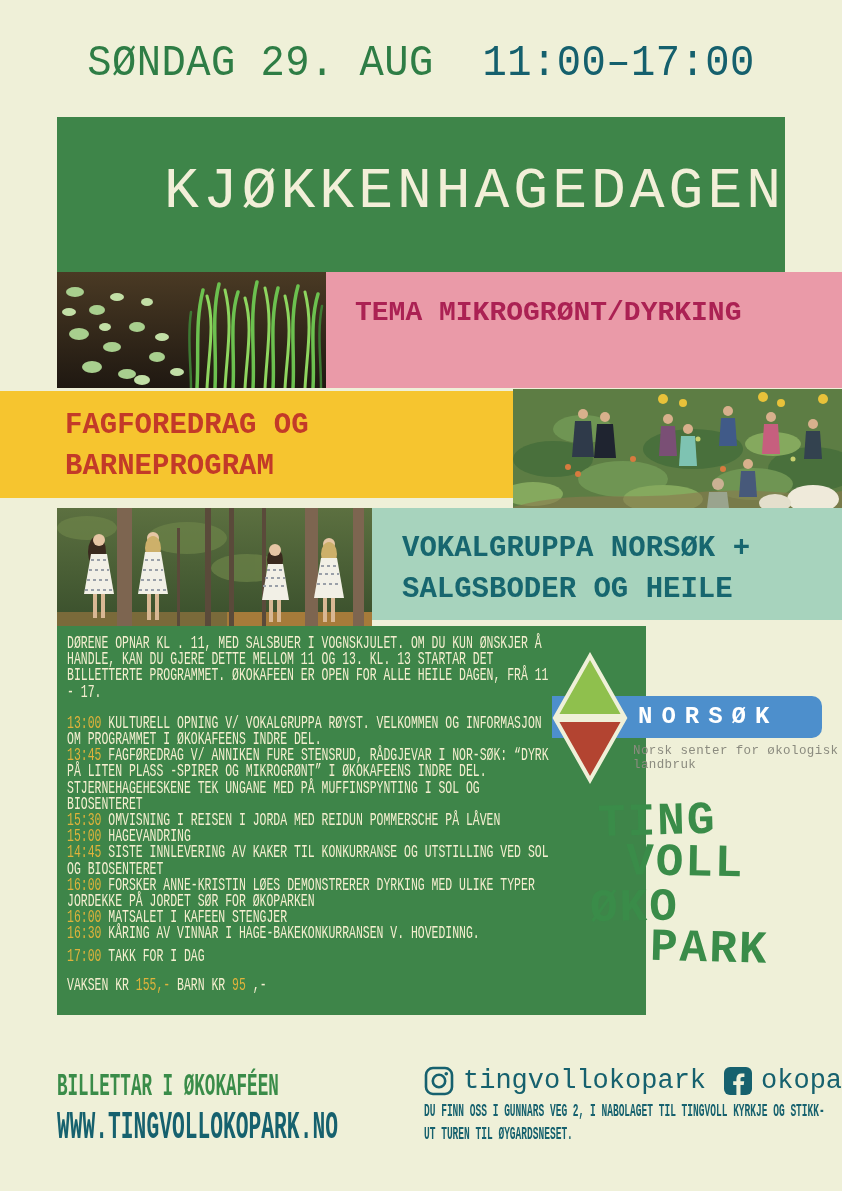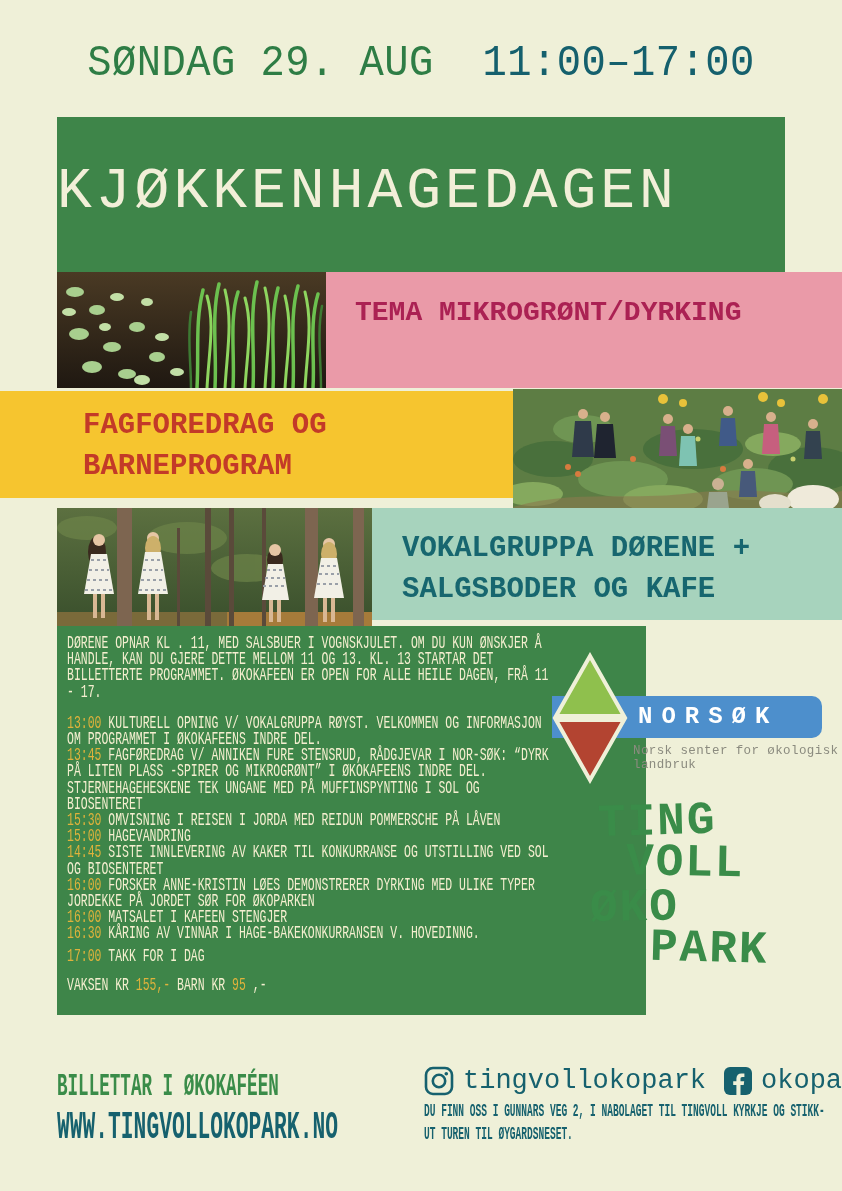--- a/index.html
+++ b/index.html
@@ -11,26 +11,26 @@
   }
   
   .header{position:absolute;top:38px;left:0;width:842px;text-align:center;
     font-size:44px;font-weight:400;letter-spacing:.5px;white-space:nowrap;
     transform:scaleX(.92);}
   .header .date{color:#2e7d45;}
   .header .time{color:#15606d;margin-left:26px;}
   
   .banner{position:absolute;left:57px;top:117px;width:728px;height:156px;background:#3e8549;}
   .banner .title{color:#f2efd8;font-size:58px;font-weight:400;letter-spacing:4px;
-    text-align:left;line-height:150px;white-space:nowrap;}
+    text-align:right;line-height:150px;white-space:nowrap;}
   
   .band-pink{position:absolute;left:326px;top:272px;width:516px;height:116px;background:#ea9aa8;}
   .band-pink .txt{padding:19px 12px 0 29px;color:#ab2153;font-size:28px;font-weight:700;line-height:44px;}
   .band-yellow{position:absolute;left:0;top:391px;width:513px;height:107px;background:#f6c52f;}
-  .band-yellow .txt{padding:14px 0 0 83px;color:#c33a28;font-size:29px;font-weight:700;line-height:41px;}
+  .band-yellow .txt{padding:14px 0 0 65px;color:#c33a28;font-size:29px;font-weight:700;line-height:41px;}
   .band-teal{position:absolute;left:372px;top:508px;width:470px;height:112px;background:#a7d3bd;}
   .band-teal .txt{padding:20px 0 0 30px;color:#17666f;font-size:29px;font-weight:700;line-height:41px;}
   
   .photo{position:absolute;overflow:hidden;}
   #photo-micro{left:57px;top:272px;width:269px;height:116px;}
   #photo-garden{left:513px;top:389px;width:329px;height:119px;}
   #photo-royst{left:57px;top:508px;width:315px;height:118px;}
   
   .program{position:absolute;left:57px;top:626px;width:589px;height:389px;background:#3e8549;overflow:hidden;}
   .ptext{margin:9px 0 0 10px;width:740px;transform:scaleX(.655);transform-origin:0 0;
@@ -286,22 +286,22 @@
             <path d="M264,58 h17 M262,66 h20 M260,76 h24" stroke="#9aa0a8" stroke-width="2" stroke-dasharray="3 3"></path>
            <rect x="266" y="90" width="4" height="24" fill="#d9b894"></rect>
             <rect x="274" y="90" width="4" height="24" fill="#d9b894"></rect>
           </g>
       </g>
     </svg>
   </div>
 
   <div class="band-teal">
     <div class="txt">
-      <div>VOKALGRUPPA DØRENE +</div>
-      <div>SALGSBODER OG KAFE</div>
+      <div>VOKALGRUPPA NORSØK +</div>
+      <div>SALGSBODER OG HEILE</div>
     </div>
   </div>
 
   <div class="program">
     <div class="ptext">
       <div class="intro">DØRENE OPNAR KL . 11, MED SALSBUER I VOGNSKJULET. OM DU KUN ØNSKJER Å HANDLE, KAN DU GJERE DETTE MELLOM 11 OG 13. KL. 13 STARTAR DET BILLETTERTE PROGRAMMET. ØKOKAFEEN ER OPEN FOR ALLE HEILE DAGEN, FRÅ 11 - 17.</div>
       <div class="pitem"><span class="time">13:00</span> <span>KULTURELL OPNING V/ VOKALGRUPPA RØYST. VELKOMMEN OG INFORMASJON OM PROGRAMMET I ØKOKAFEENS INDRE DEL.</span></div>
       <div class="pitem"><span class="time">13:45</span> <span>FAGFØREDRAG V/ ANNIKEN FURE STENSRUD, RÅDGJEVAR I NOR-SØK: “DYRK PÅ LITEN PLASS -SPIRER OG MIKROGRØNT” I ØKOKAFEENS INDRE DEL.</span></div>
       <div class="pitem"><span class="time"></span><span>STJERNEHAGEHESKENE TEK UNGANE MED PÅ MUFFINSPYNTING I SOL OG BIOSENTERET</span></div>
       <div class="pitem"><span class="time">15:30</span> <span>OMVISNING I REISEN I JORDA MED REIDUN POMMERSCHE PÅ LÅVEN</span></div>

